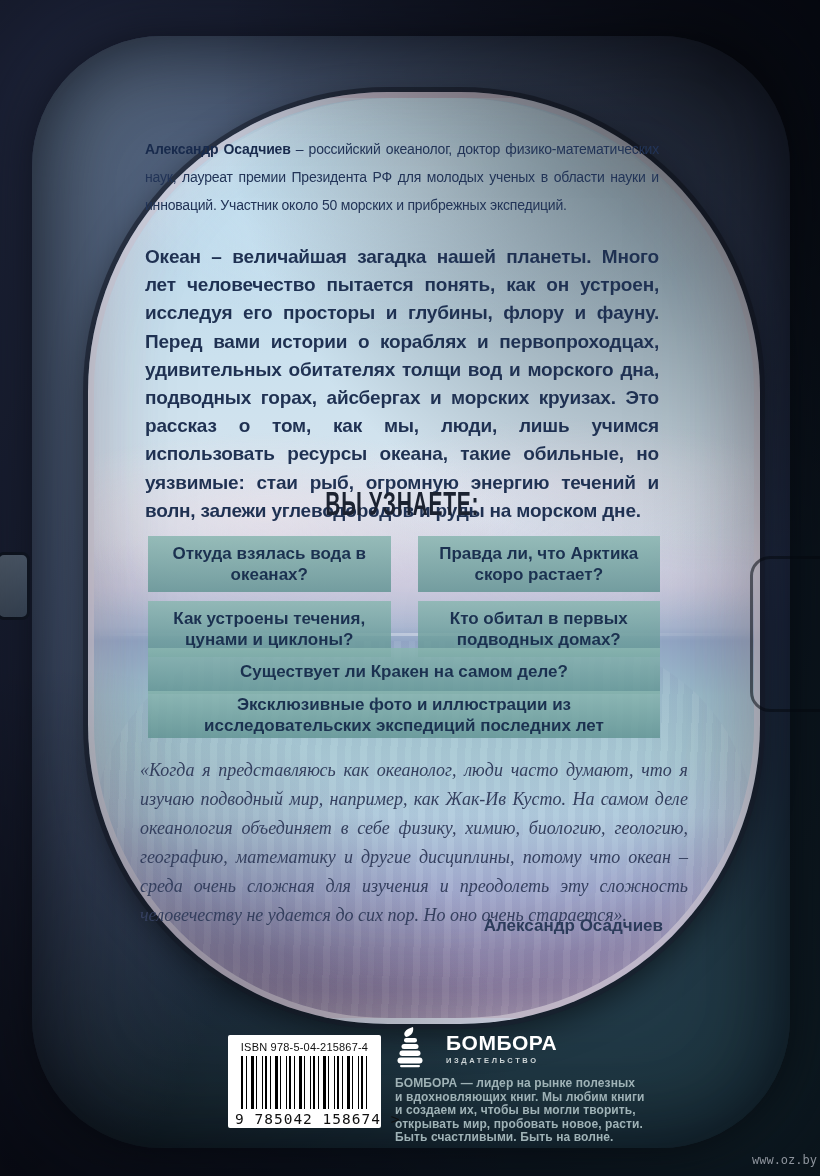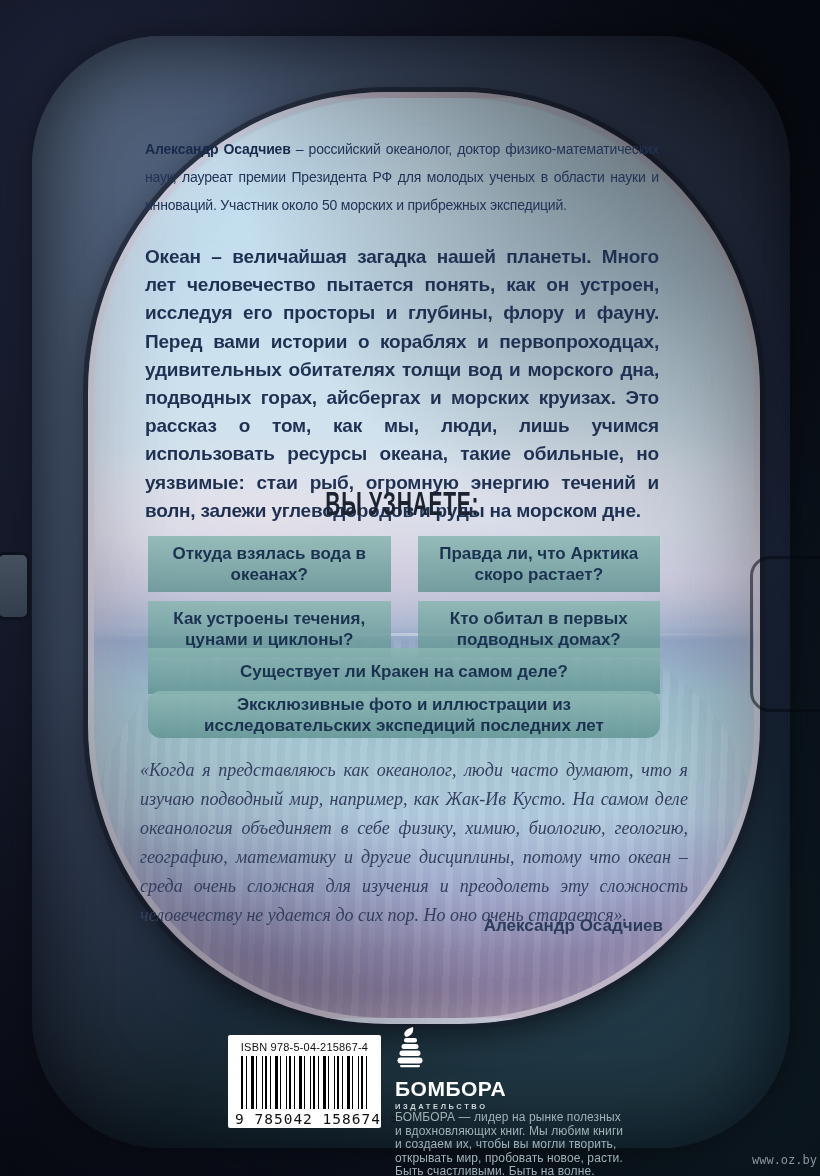--- a/index.html
+++ b/index.html
@@ -54,39 +54,39 @@
   .learn-heading{left:145px;top:486px;width:514px;text-align:center;color:#1b2230;}
   .learn-heading span{display:inline-block;font-size:31px;font-weight:800;letter-spacing:1px;
     transform:scale(.68,1.08);transform-origin:center;}
   .learn-grid{left:148px;top:536px;width:512px;display:grid;grid-template-columns:1fr 1fr;
     column-gap:27px;row-gap:9px;}
   .tealbox{min-height:46px;display:flex;align-items:center;justify-content:center;text-align:center;
     padding:7px 10px;box-sizing:border-box;
     font-size:17px;line-height:21px;font-weight:700;color:#1b3150;
     background:linear-gradient(180deg,rgba(138,182,177,.86),rgba(96,147,146,.82));}
   .wide1{left:148px;top:648px;width:512px;height:35px;}
-  .wide2{left:148px;top:691px;width:512px;height:47px;border-radius:13px;}
+  .wide2{left:148px;top:691px;width:512px;height:47px;}
   .quote{left:140px;top:756px;width:548px;font-family:Liberation Serif, serif;font-style:italic;
     font-size:18px;line-height:29px;font-weight:500;color:#343f5e;text-align:justify;}
   .attribution{left:140px;top:916px;width:523px;text-align:right;font-size:17px;font-weight:700;color:#2b3b5a;}
   
   .barcode{left:228px;top:1035px;width:153px;height:93px;background:#fff;border-radius:2px;
     box-sizing:border-box;padding:6px 7px 1px;display:flex;flex-direction:column;color:#101010;}
   .barcode .isbn{font-size:11px;letter-spacing:.2px;text-align:center;white-space:nowrap;}
   .barcode .bars{flex:1;margin:3px 6px 0;
     background:repeating-linear-gradient(90deg,#000 0 2px,#fff 2px 5px,#000 5px 6px,#fff 6px 10px,#000 10px 13px,#fff 13px 15px,#000 15px 16px,#fff 16px 21px,#000 21px 22px,#fff 22px 24px);}
   .barcode .digits{font-family:"DejaVu Sans Mono",monospace;font-size:14.5px;letter-spacing:1px;
     text-align:center;background:#fff;margin-top:2px;white-space:nowrap;}
   .publisher{left:395px;top:1026px;width:280px;color:#e9eef0;}
-  .pub-head{display:flex;align-items:flex-start;gap:4px;flex-direction:column;}
+  .pub-head{display:flex;align-items:flex-start;gap:21px;}
   .pub-logo{width:30px;height:42px;flex:0 0 auto;}
   .pub-names{padding-top:6px;}
   .pub-name{font-size:21px;font-weight:800;letter-spacing:.5px;color:#ffffff;line-height:22px;}
   .pub-sub{font-size:7.5px;font-weight:700;letter-spacing:2.6px;color:#cdd5d7;margin-top:2px;}
-  .pub-tagline{font-size:12px;line-height:13.6px;font-weight:400;color:#9fb2b6;letter-spacing:.1px;}
+  .pub-tagline{margin-top:9px;font-size:12px;line-height:13.6px;font-weight:700;color:#9fb2b6;letter-spacing:.1px;}
   .watermark{right:3px;top:1153px;font-family:"DejaVu Sans Mono",monospace;font-size:12px;color:#8d939c;z-index:7;text-align:right;}
 </style>
 </head>
 <body>
 
 <div class="cover">
 
   <div class="plate"></div>
 
   <div class="glass">

